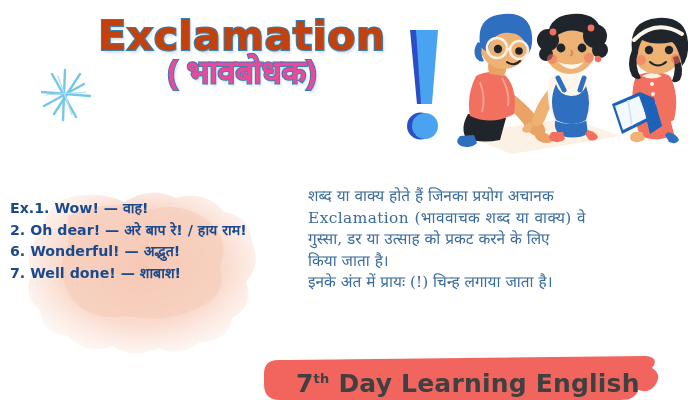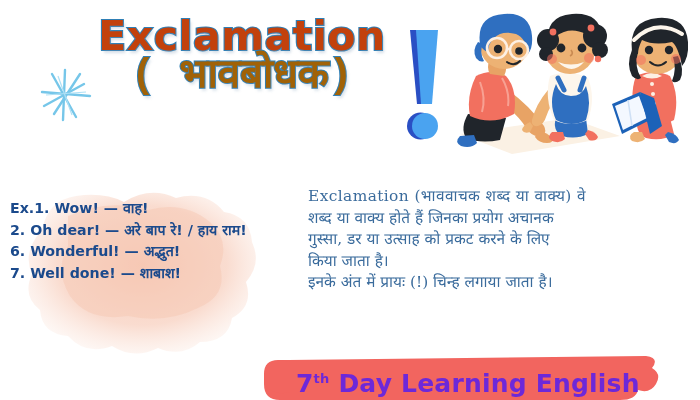--- a/index.html
+++ b/index.html
@@ -19,26 +19,26 @@
   .title-main{
     font-size:41px;font-weight:bold;letter-spacing:.5px;line-height:1.02;
     color:#c2410c;
     -webkit-text-stroke:2.2px #2f7fb5;
     paint-order:stroke fill;
     text-shadow:2px 3px 3px rgba(120,150,180,.30);
     font-family:"DejaVu Sans", sans-serif;
   }
   .title-sub{
     margin-top:-2px;
-    font-size:40px;font-weight:bold;line-height:1.05;
-    color:#a16207;
+    font-size:32px;font-weight:bold;line-height:1.05;
+    color:#ec4899;
     -webkit-text-stroke:2px #2f7fb5;
     paint-order:stroke fill;
     text-shadow:2px 3px 3px rgba(120,150,180,.28);
-    font-family:Liberation Mono, monospace;
+    font-family:Liberation Sans, sans-serif;
   }
 
   
   .excl{position:absolute;left:398px;top:28px;width:66px;height:115px;}
 
   
   .kids{position:absolute;left:452px;top:6px;width:248px;height:158px;}
 
   
   .blob-wrap{position:absolute;left:8px;top:176px;width:300px;height:210px;}
@@ -60,21 +60,21 @@
   }
   .para .p-line{display:block;white-space:nowrap;}
   .para .en{font-family:"DejaVu Serif", serif;letter-spacing:.4px;}
 
   
   .banner{
     position:absolute;left:264px;top:356px;width:420px;height:44px;
   }
   .banner-label{
     position:absolute;left:32px;top:9px;
-    color:#6d28d9;font-weight:bold;font-size:25px;line-height:28px;
+    color:#404040;font-weight:bold;font-size:25px;line-height:28px;
     font-family:"DejaVu Sans", sans-serif;white-space:nowrap;
     letter-spacing:.2px;
   }
   .banner-label sup{font-size:13px;vertical-align:super;}
 </style>
 </head>
 <body>
 
 <div id="canvas">
 
@@ -224,22 +224,22 @@
   </div>
 
   <div class="examples">
     <span class="ex-line">Ex.1. Wow! — वाह!</span>
     <span class="ex-line">2. Oh dear! — अरे बाप रे! / हाय राम!</span>
     <span class="ex-line">6. Wonderful! — अद्भुत!</span>
     <span class="ex-line">7. Well done! — शाबाश!</span>
   </div>
 
   <div class="para">
+    <span class="p-line">शब्द या वाक्य होते हैं जिनका प्रयोग अचानक</span>
     <span class="p-line en">Exclamation (भाववाचक शब्द या वाक्य) वे</span>
-    <span class="p-line">शब्द या वाक्य होते हैं जिनका प्रयोग अचानक</span>
     <span class="p-line">गुस्सा, डर या उत्साह को प्रकट करने के लिए</span>
     <span class="p-line">किया जाता है।</span>
     <span class="p-line">इनके अंत में प्रायः (!) चिन्ह लगाया जाता है।</span>
   </div>
 
   <div class="banner">
     <svg width="420" height="44" viewBox="0 0 420 44">
       <path d="M14 4 q-14 0 -14 14 l0 10 q0 16 16 16 l340 0 q16 0 18 -10 q12 4 18 -6 q6 -10 -4 -16 q8 -10 -6 -12 l-358 4 z" fill="#f2655f"></path>
       <path d="M2 10 q10 -8 24 -4 l0 30 q-16 4 -24 -6 z" fill="#f2655f"></path>
     </svg>

